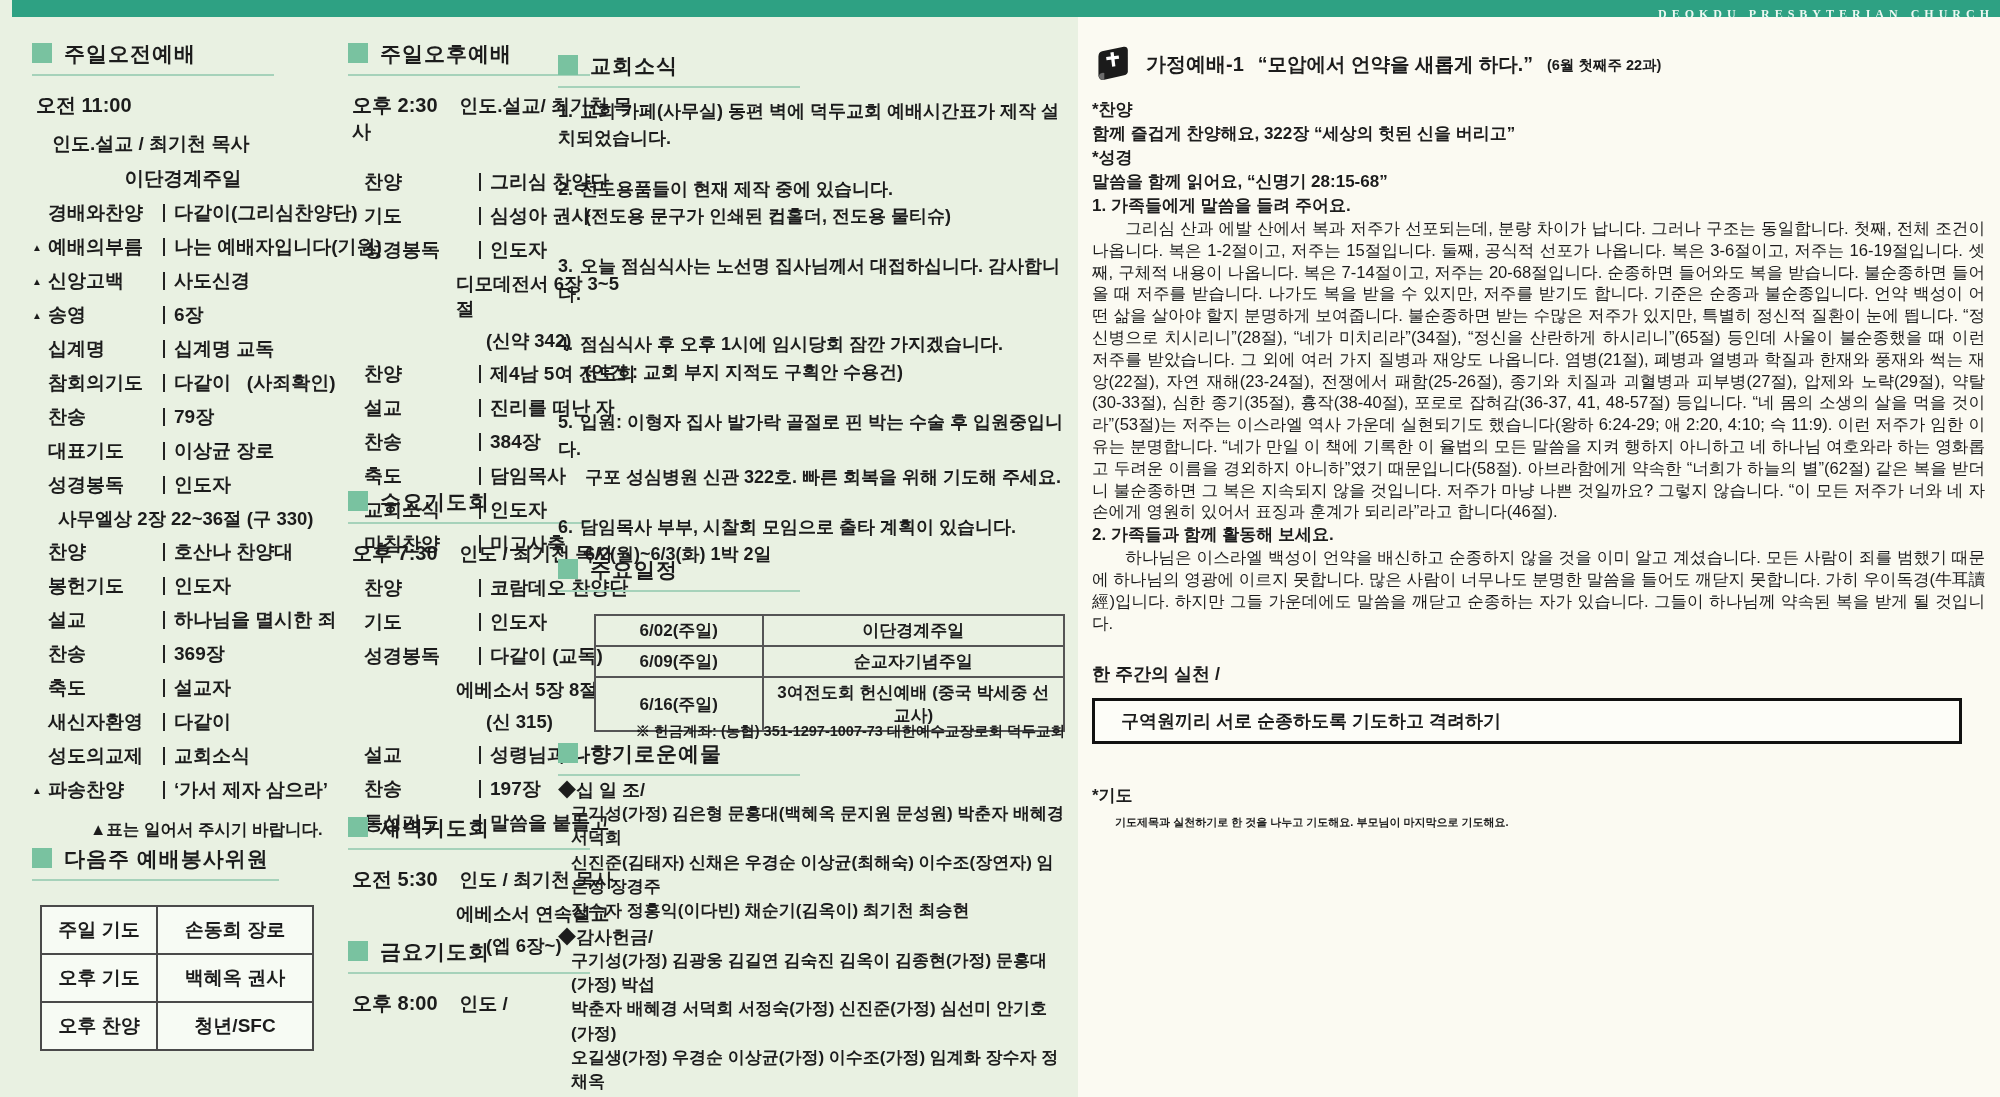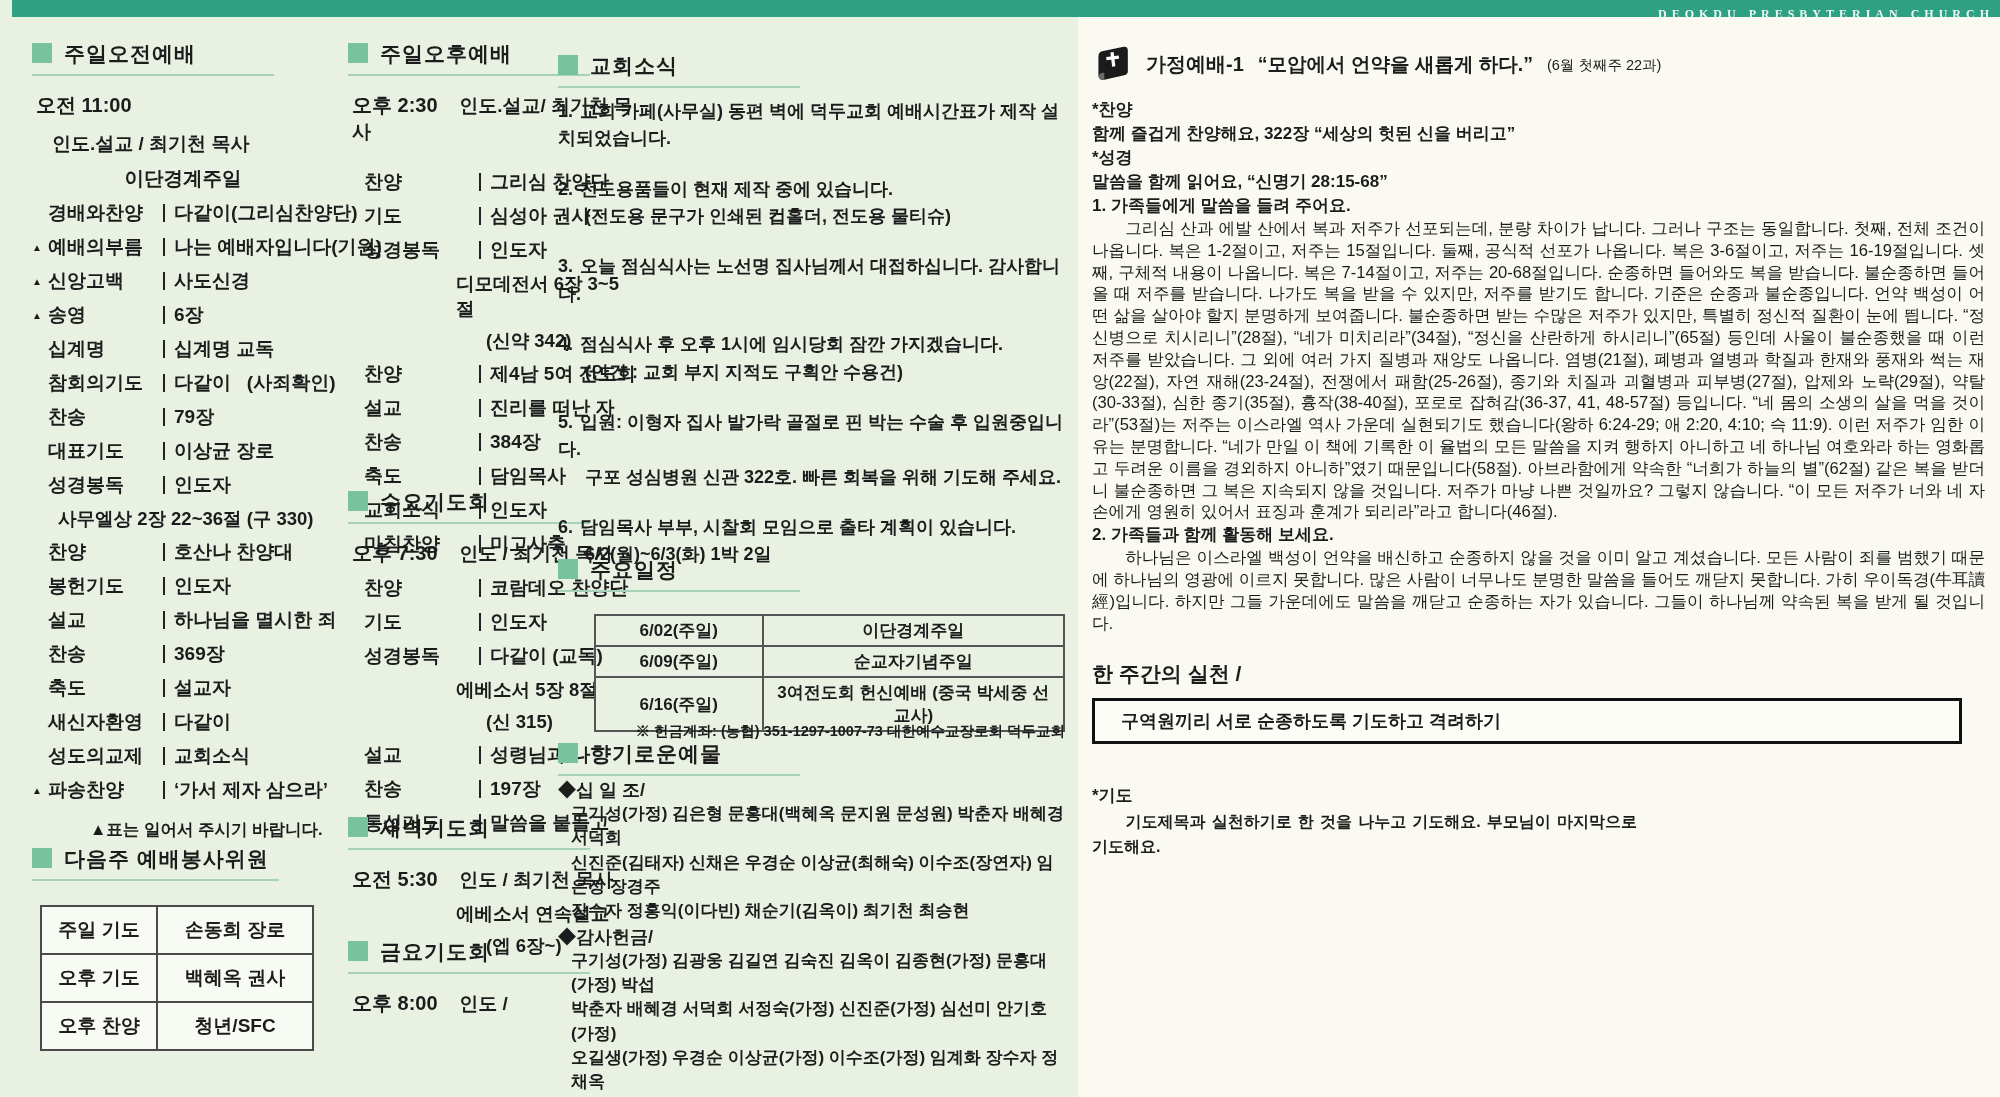--- a/index.html
+++ b/index.html
@@ -58,28 +58,28 @@
   .acct{position:absolute;right:0;top:-2px;font-size:14.5px;font-weight:700;white-space:nowrap;}
   .group{margin-top:2px;}
   .group-head{font-size:18px;font-weight:800;line-height:1.35;}
   .group-line{font-size:17px;font-weight:600;line-height:1.42;padding-left:13px;}
   .offerings .sec-head{margin-top:16px;}
   
   .fw{padding-top:44px;}
   .fw-header{display:flex;align-items:flex-start;gap:14px;margin-bottom:12px;}
   .fw-title{font-size:20px;font-weight:800;margin-top:7px;white-space:nowrap;}
   .fw-quote{font-size:19.5px;font-weight:800;margin-top:7px;white-space:nowrap;}
-  .fw-issue{font-size:14.5px;font-weight:400;margin-top:12px;white-space:nowrap;}
+  .fw-issue{font-size:14.5px;font-weight:700;margin-top:12px;white-space:nowrap;}
   .fw-line{font-size:17px;font-weight:600;line-height:24px;}
   .fw-body{margin:0;font-size:16.6px;font-weight:500;line-height:21.8px;text-align:justify;text-indent:2em;}
-  .practice-label{margin-top:28px;font-size:21px;font-weight:600;}
+  .practice-label{margin-top:28px;font-size:18px;font-weight:600;}
   .practice-box{border:3px solid #111;margin-top:12px;padding:8px 10px 8px 26px;width:828px;
         font-size:18px;font-weight:700;background:#fdfdf8;}
   .prayer-heading{margin-top:40px;}
-  .prayer-body{width:545px;margin:2px 0 0;font-size:16px;font-weight:600;line-height:24.5px;
+  .prayer-body{width:545px;margin:2px 0 0;font-size:11px;font-weight:600;line-height:24.5px;
         text-indent:2.1em;text-align:justify;}
   .bible-icon{flex:none;}
 </style>
 </head>
 <body>
 
 <div class="page">
   <div class="left-bg"></div>
 
   <div class="topbar">

